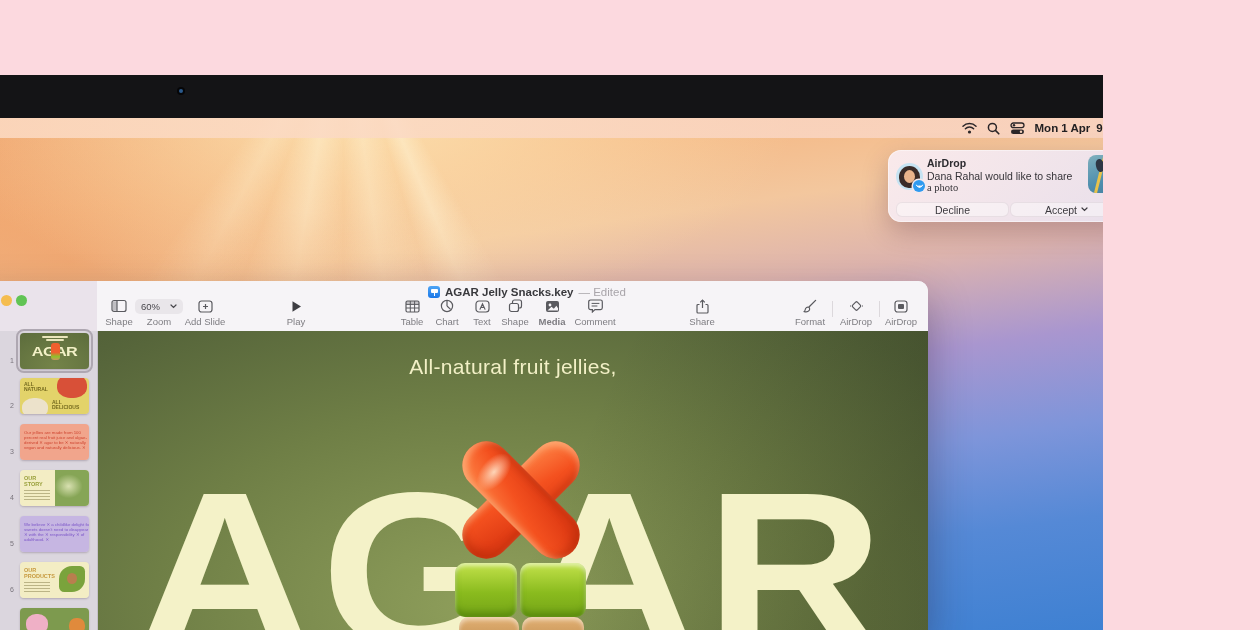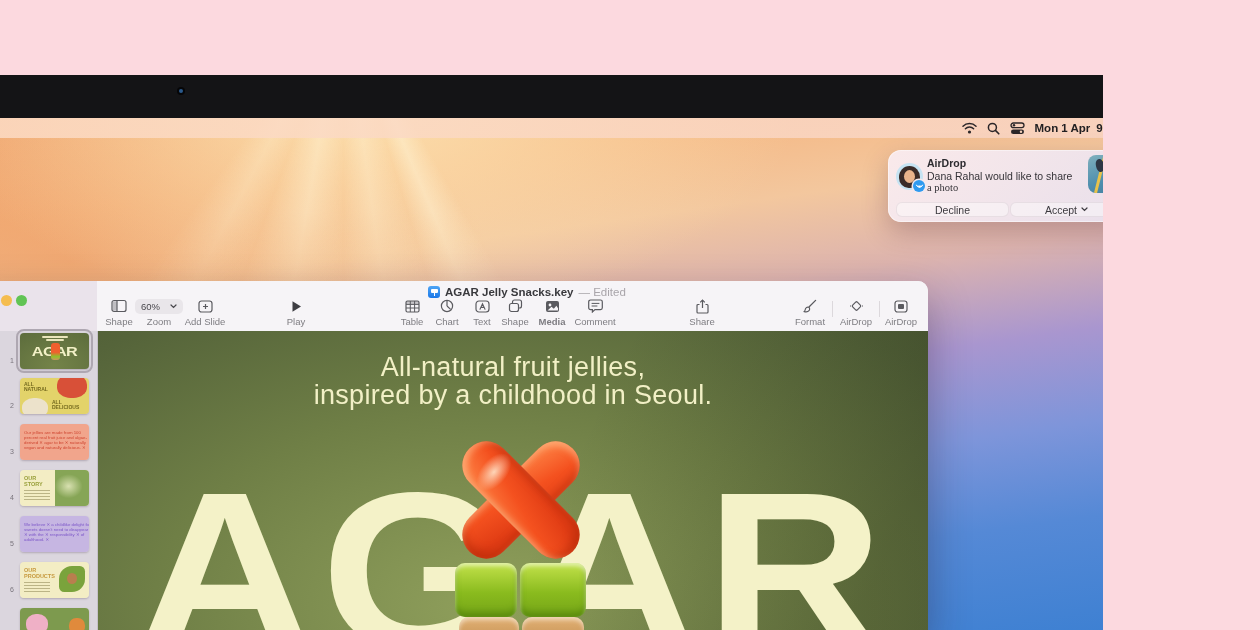--- a/index.html
+++ b/index.html
@@ -90,21 +90,21 @@
   .th-lines div{height:1px;background:rgba(120,110,60,.45);margin-top:2px;width:26px;}
   .th-lines{position:absolute;left:4px;top:18px;}
   .th-photo{position:absolute;right:0;top:0;width:34px;height:100%;}
   .th-green2{width:100%;height:100%;background:#7d9a4e;position:relative;}
 
   
   .canvas{flex:1;position:relative;overflow:hidden;
     background:
       linear-gradient(115deg,rgba(0,0,0,0) 55%,rgba(18,24,10,.22) 92%),
       radial-gradient(900px 520px at 48% 92%,#90a05c 0%,#6f7f46 38%,#55643a 66%,#475430 90%),#475430;}
-  .headline{position:absolute;left:0;right:0;top:22px;text-align:center;color:#f2f0c6;font-size:27px;line-height:28px;letter-spacing:.3px;}
+  .headline{position:absolute;left:0;right:0;top:22px;text-align:center;color:#f2f0c6;font-size:21px;line-height:28px;letter-spacing:.3px;}
   .bigword{position:absolute;top:128px;left:50%;transform:translateX(-50%) scaleX(1.1);font-size:225px;line-height:1;font-weight:bold;letter-spacing:6px;color:#f4f2c8;white-space:nowrap;}
   .stack{position:absolute;left:355px;top:99px;width:135px;height:210px;}
   .cube{position:absolute;border-radius:10px;}
   .cube.green{top:133px;height:54px;background:linear-gradient(180deg,#c3e24b,#8abb1e 55%,#74a417);box-shadow:inset 0 3px 4px rgba(255,255,255,.55),inset 0 -5px 6px rgba(60,110,0,.45);}
   .cube.g1{left:2px;width:62px;}
   .cube.g2{left:67px;width:66px;}
   .cube.amber{top:187px;height:50px;background:linear-gradient(180deg,#e2b174,#c08c4f 60%,#a97a42);box-shadow:inset 0 3px 4px rgba(255,255,255,.5);}
   .cube.a1{left:6px;width:60px;}
   .cube.a2{left:69px;width:62px;}
   .jx{position:absolute;left:0;top:2px;width:135px;height:135px;}
@@ -407,21 +407,20 @@
             <div class="th-green2">
               <div class="blob" style="left:6px;top:6px;width:22px;height:20px;background:#efb0c6;"></div>
               <div class="blob" style="right:4px;top:10px;width:16px;height:16px;background:#e08a3c;"></div>
             </div>
           </div>
         </div>
 
         <div class="canvas">
           <div class="headline">
             <div>All-natural fruit jellies,</div>
-            <div>inspired by a childhood in Seoul.</div>
           </div>
           <div class="bigword">AGAR</div>
           <div class="stack">
             <div class="cube amber a1"></div>
             <div class="cube amber a2"></div>
             <div class="cube green g1"></div>
             <div class="cube green g2"></div>
             <div class="jx">
               <div class="jx-bar" style="transform:rotate(45deg);"></div>
               <div class="jx-bar" style="transform:rotate(-45deg);"></div>

